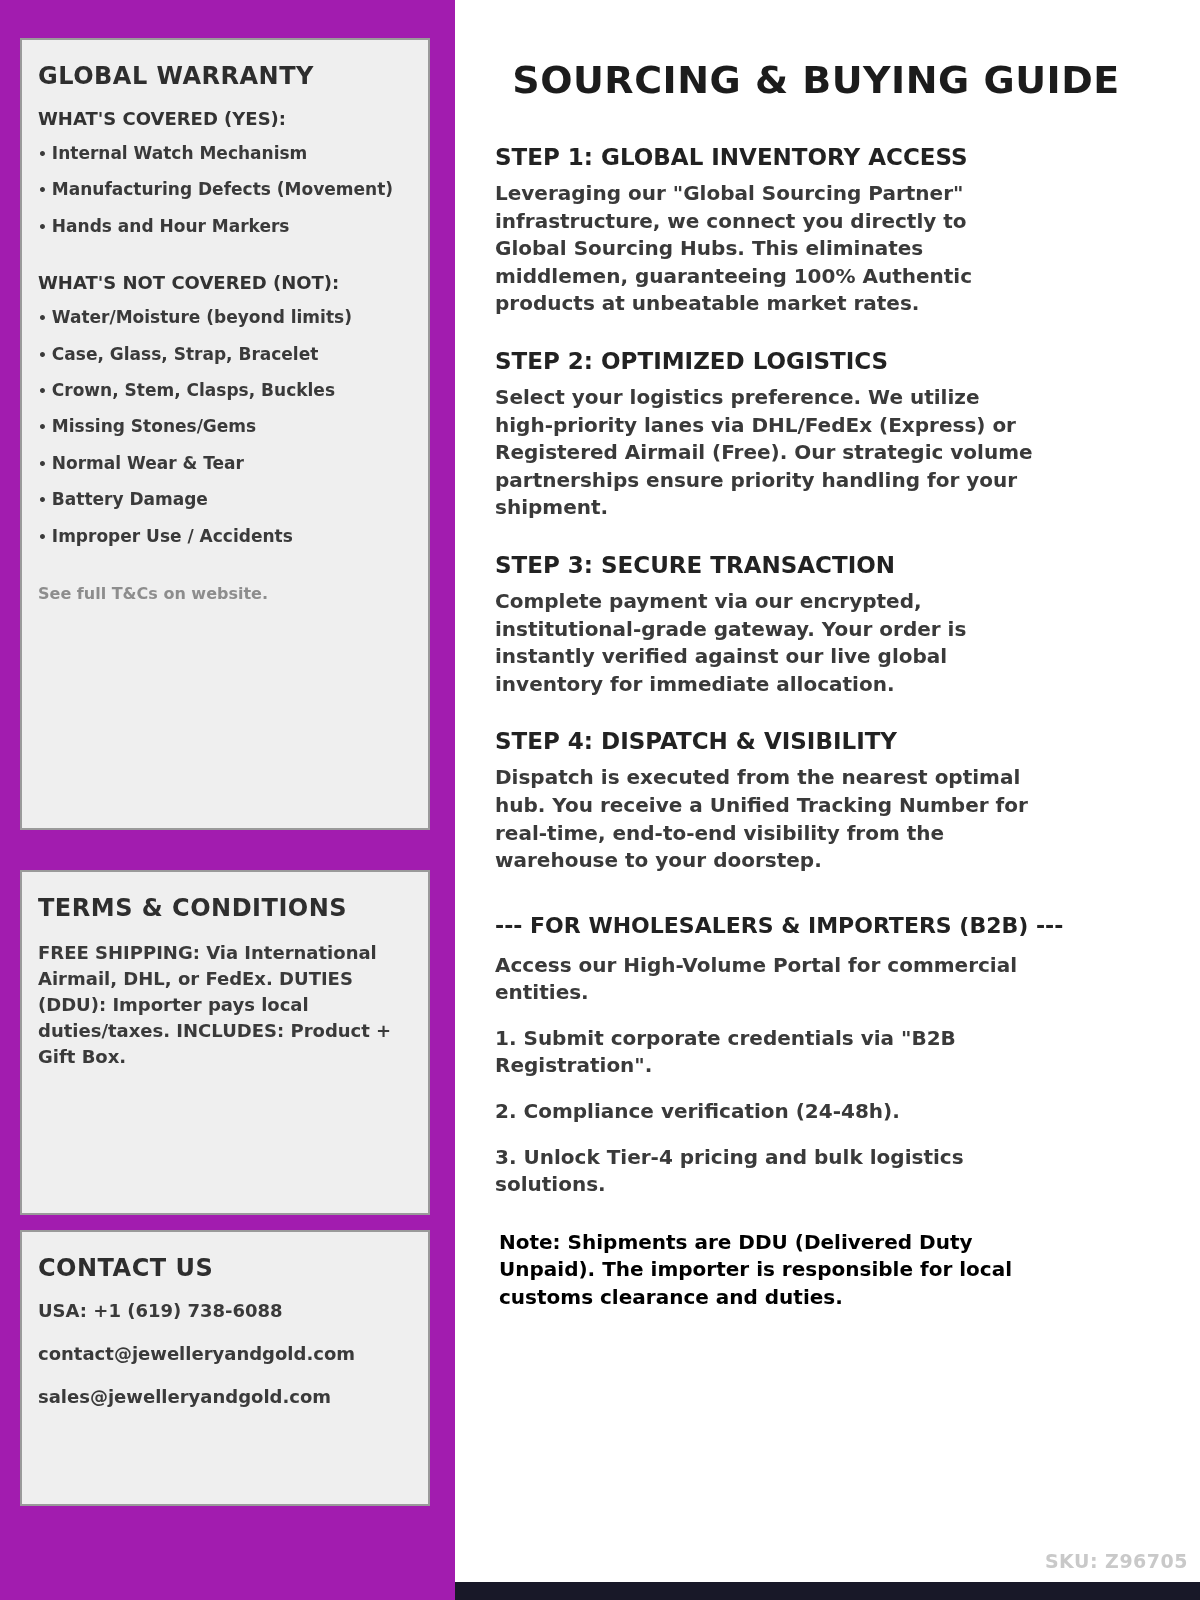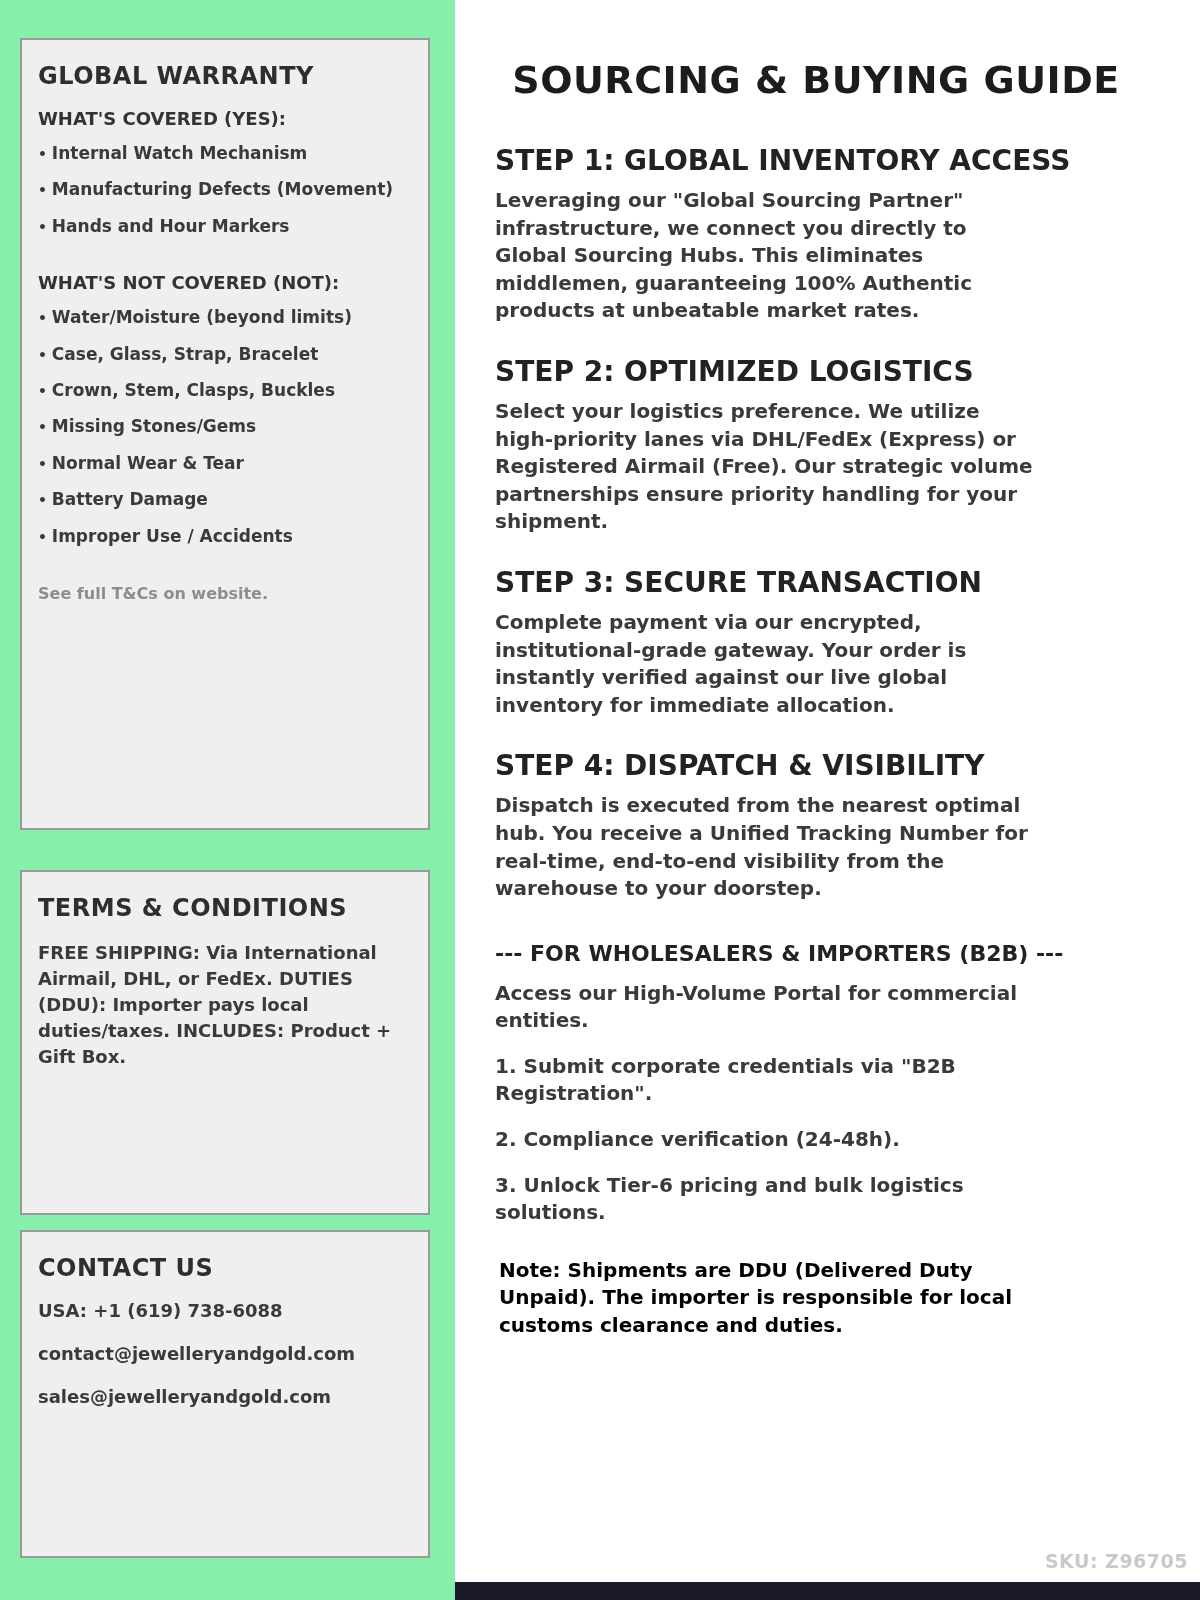--- a/index.html
+++ b/index.html
@@ -5,32 +5,32 @@
   html,body{margin:0;padding:0;}
   body{
     width:1200px;height:1600px;position:relative;overflow:hidden;
     background:#ffffff;
     font-family:"DejaVu Sans","Liberation Sans",sans-serif;
     color:#3a3a3a;
   }
   
   .sidebar{
     position:absolute;left:0;top:0;width:455px;height:1600px;
-    background:#86efac;box-sizing:border-box;padding-top:38px;
+    background:#a21caf;box-sizing:border-box;padding-top:38px;
   }
   .box{
     box-sizing:border-box;
     margin:0 25px 15px 20px;
     border:2px solid #9a9a9a;
     padding:22px 16px 18px 16px;
     background:#efefef;
   }
   .box-warranty{height:792px;}
   .box-terms{height:345px;margin-top:40px;}
-  .box-contact{height:328px;}
+  .box-contact{height:276px;}
   .box-title{
     font-size:24px;font-weight:700;color:#2e2e2e;margin:0 0 18px 0;letter-spacing:.5px;
   }
   .sub-heading{
     font-size:18px;font-weight:700;color:#333;margin:0 0 14px 0;
   }
   .sub-heading.second{margin-top:36px;}
   ul.plain{list-style:none;margin:0;padding:0;}
   ul.plain li{
     font-size:17px;font-weight:600;color:#3a3a3a;
@@ -49,21 +49,21 @@
   
   .main{
     position:absolute;left:455px;top:0;width:722px;height:1600px;
     box-sizing:border-box;padding:58px 40px 0 40px;
   }
   .main-title{
     font-size:38px;font-weight:700;color:#1c1c1c;text-align:center;
     margin:0 0 42px 0;letter-spacing:.5px;
   }
   .step-heading{
-    font-size:28px;font-weight:700;color:#222;margin:30px 0 10px 0;
+    font-size:23px;font-weight:700;color:#222;margin:30px 0 10px 0;
   }
   .step-body{
     font-size:20px;font-weight:600;color:#3a3a3a;line-height:1.38;
     max-width:545px;margin:0;
   }
   .b2b-heading{
     font-size:22px;font-weight:700;color:#222;margin:38px 0 14px 0;
   }
   .b2b-item{
     font-size:20px;font-weight:600;color:#3a3a3a;line-height:1.38;
@@ -137,18 +137,18 @@
   <h2 class="step-heading">STEP 3: SECURE TRANSACTION</h2>
   <p class="step-body">Complete payment via our encrypted, institutional-grade gateway. Your order is instantly verified against our live global inventory for immediate allocation.</p>
 
   <h2 class="step-heading">STEP 4: DISPATCH &amp; VISIBILITY</h2>
   <p class="step-body">Dispatch is executed from the nearest optimal hub. You receive a Unified Tracking Number for real-time, end-to-end visibility from the warehouse to your doorstep.</p>
 
   <h2 class="b2b-heading">--- FOR WHOLESALERS &amp; IMPORTERS (B2B) ---</h2>
   <p class="b2b-item">Access our High-Volume Portal for commercial entities.</p>
   <p class="b2b-item">1. Submit corporate credentials via "B2B Registration".</p>
   <p class="b2b-item">2. Compliance verification (24-48h).</p>
-  <p class="b2b-item">3. Unlock Tier-6 pricing and bulk logistics solutions.</p>
+  <p class="b2b-item">3. Unlock Tier-4 pricing and bulk logistics solutions.</p>
   <p class="b2b-note">Note: Shipments are DDU (Delivered Duty Unpaid). The importer is responsible for local customs clearance and duties.</p>
 </main>
 
 <div class="sku">SKU: Z96705</div>
 <div class="footer-bar"></div>
 
 </body></html>

